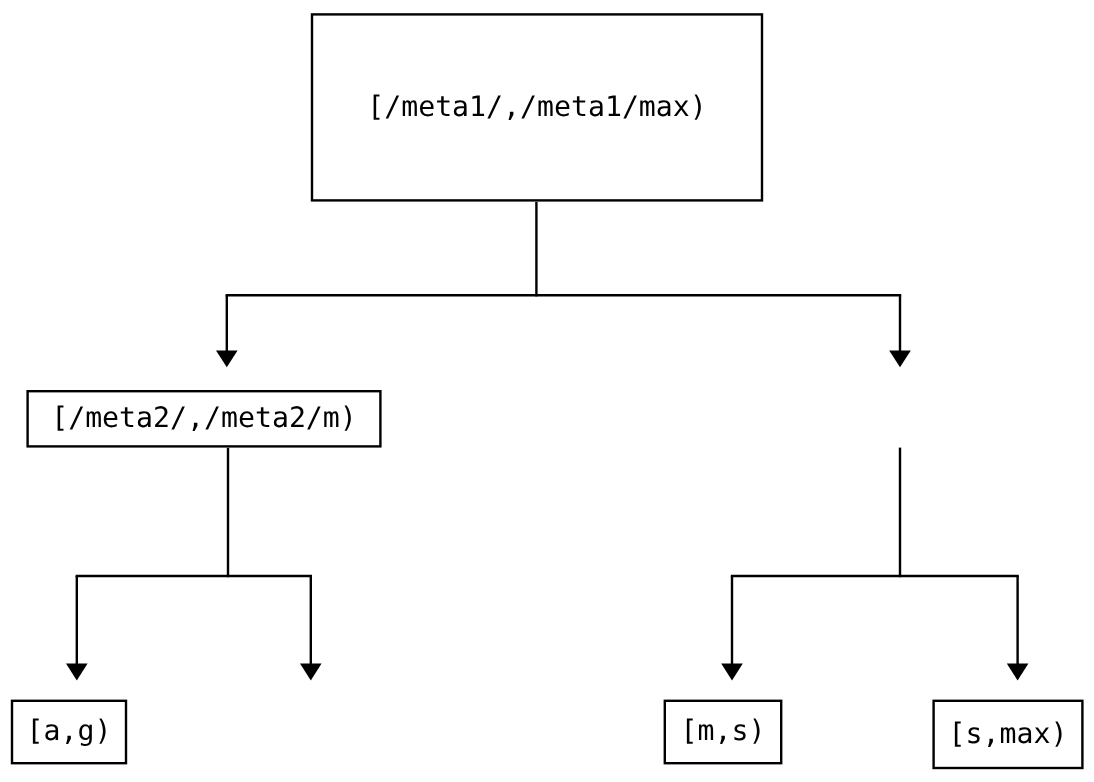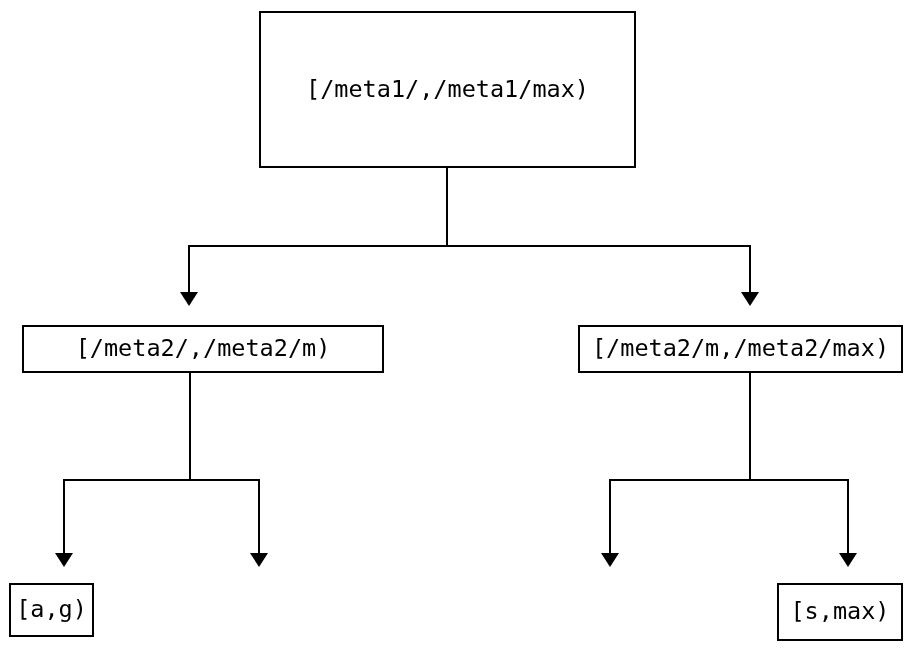--- a/index.html
+++ b/index.html
@@ -75,31 +75,31 @@
       <line x1="848" y1="480" x2="848" y2="554" stroke="#000000" stroke-width="2"></line>
       <polygon points="601,553 619,553 610,567" fill="#000000"></polygon>
       <polygon points="839,553 857,553 848,567" fill="#000000"></polygon>
     </g>
   </svg>
 
   <div class="node" style="left:259px; top:11px; width:377px; height:157px;">
     <span class="node-label">[/meta1/,/meta1/max)</span>
   </div>
 
-  <div class="node" style="left:22px; top:325px; width:362px; height:48px;">
+  <div class="node" style="left:22px; top:325px; width:296px; height:48px;">
     <span class="node-label">[/meta2/,/meta2/m)</span>
   </div>
 
-  <div class="node" style="left:578px; top:325px; width:325px; height:48px;">
-    <span class="node-label">[/meta2/m,/meta2/max)</span>
-  </div>
 
-  <div class="node" style="left:9px; top:583px; width:85px; height:54px;">
+  <div class="node" style="left:9px; top:583px; width:97px; height:54px;">
     <span class="node-label">[a,g)</span>
   </div>
 
 
+  <div class="node" style="left:553px; top:583px; width:99px; height:54px;">
+    <span class="node-label">[m,s)</span>
+  </div>
 
   <div class="node" style="left:777px; top:583px; width:126px; height:58px;">
     <span class="node-label">[s,max)</span>
   </div>
 
 </div>
 
 </body></html>

